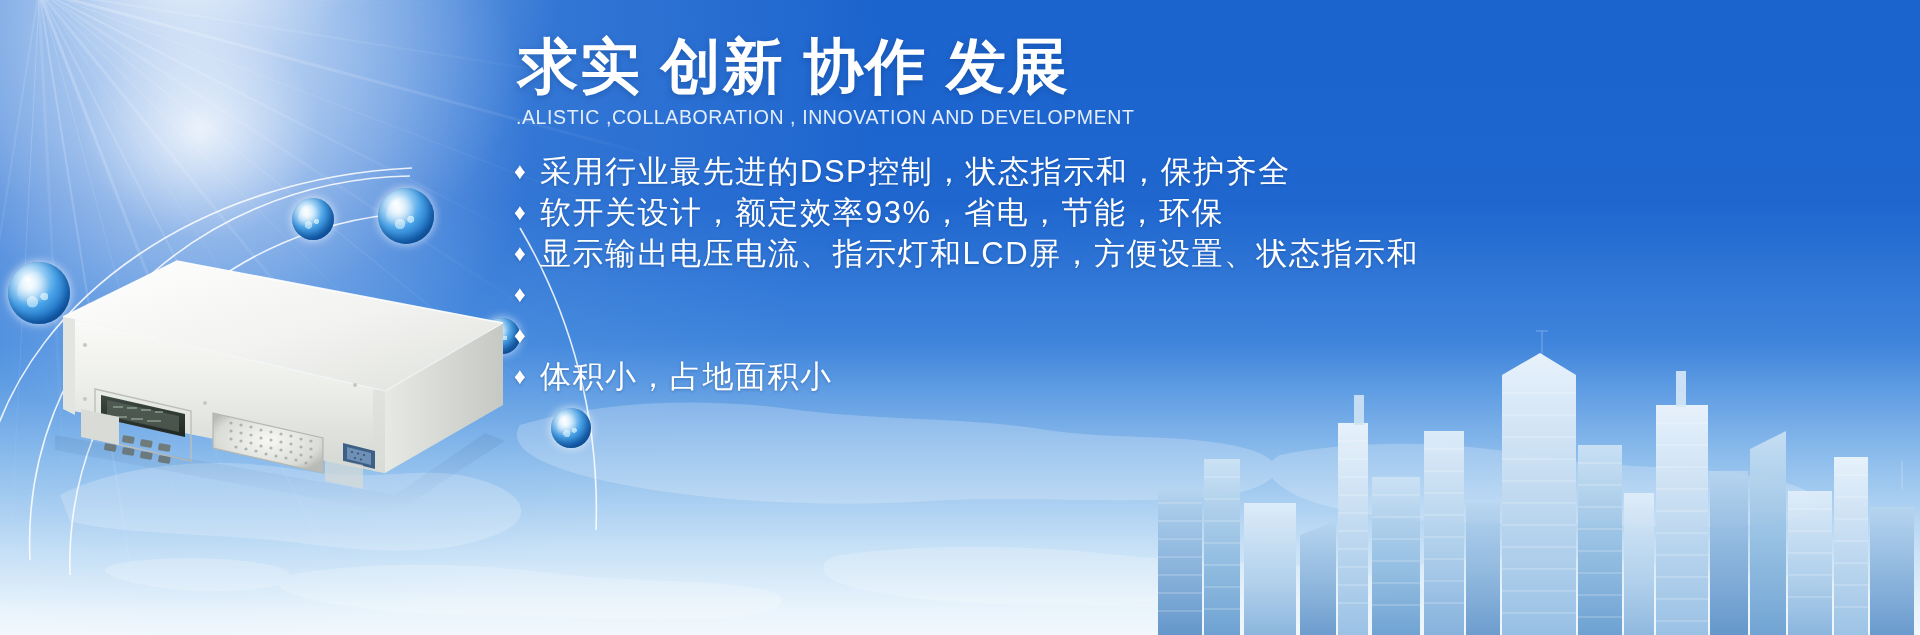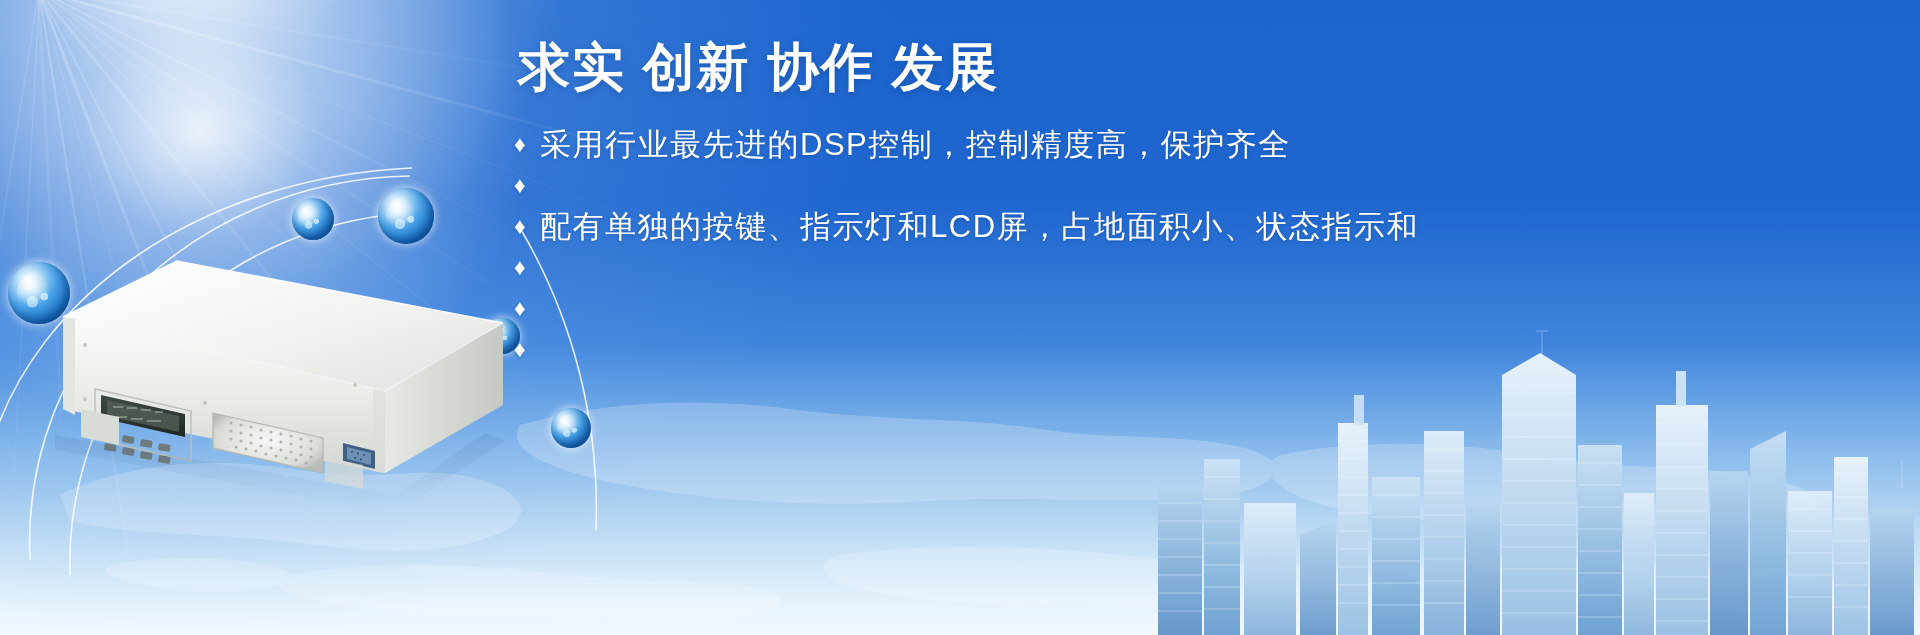--- a/index.html
+++ b/index.html
@@ -42,21 +42,21 @@
       radial-gradient(circle at 35% 70%, rgba(235,252,255,.55) 0 13%, rgba(235,252,255,0) 14%);
   }
   
   .skyline{position:absolute;right:0;bottom:0;width:780px;height:400px;pointer-events:none;}
   
   .device{position:absolute;left:55px;top:245px;width:450px;height:275px;}
   
   .content{position:absolute;left:500px;top:18px;width:1000px;}
   .headline{
     color:#ffffff;font-weight:bold;letter-spacing:2px;
-    font-size:52px;line-height:70px;white-space:nowrap;
+    font-size:60px;line-height:70px;white-space:nowrap;
     text-shadow:0 2px 6px rgba(10,50,110,.30);
     margin:14px 0 0 18px;
   }
   .subhead{
     color:#e4eefb;font-size:19.5px;letter-spacing:.6px;white-space:nowrap;
     margin:4px 0 0 16px;
   }
   .bullets{margin:22px 0 0 14px;}
   .bullet{
     display:flex;align-items:flex-start;color:#ffffff;
@@ -302,37 +302,40 @@
     <circle cx="150" cy="158" r="2" fill="#c4c7c1"></circle>
     <circle cx="300" cy="140" r="2" fill="#c4c7c1"></circle>
 
     <polygon points="26,164 64,172 64,200 26,192" fill="#d9dcd6"></polygon>
     <polygon points="270,212 308,220 308,244 270,236" fill="#d9dcd6" opacity=".7"></polygon>
     <polygon points="0,190 340,250 430,188 450,196 340,268 0,205" fill="url(#shadowG)" opacity=".5"></polygon>
   </svg>
 
   <div class="content">
     <div class="headline">求实 创新 协作 发展</div>
+    <div class="subhead">.ALISTIC ,COLLABORATION , INNOVATION AND DEVELOPMENT</div>
     <div class="bullets" id="bullets">
         <div class="bullet">
           <span class="mark">♦</span>
-          <span class="txt">采用行业最先进的DSP控制，控制精度高，保护齐全</span>
-        </div>
-        <div class="bullet">
-          <span class="mark">♦</span>
-        </div>
-        <div class="bullet">
-          <span class="mark">♦</span>
-          <span class="txt">配有单独的按键、指示灯和LCD屏，占地面积小、状态指示和</span>
-        </div>
-        <div class="bullet">
-          <span class="mark">♦</span>
-        </div>
-        <div class="bullet">
-          <span class="mark">♦</span>
-        </div>
-        <div class="bullet">
-          <span class="mark">♦</span>
+          <span class="txt">采用行业最先进的DSP控制，状态指示和，保护齐全</span>
+        </div>
+        <div class="bullet">
+          <span class="mark">♦</span>
+          <span class="txt">软开关设计，额定效率93%，省电，节能，环保</span>
+        </div>
+        <div class="bullet">
+          <span class="mark">♦</span>
+          <span class="txt">显示输出电压电流、指示灯和LCD屏，方便设置、状态指示和</span>
+        </div>
+        <div class="bullet">
+          <span class="mark">♦</span>
+        </div>
+        <div class="bullet">
+          <span class="mark">♦</span>
+        </div>
+        <div class="bullet">
+          <span class="mark">♦</span>
+          <span class="txt">体积小，占地面积小</span>
         </div>
       </div>
   </div>
 
 </div>
 
 </body></html>

